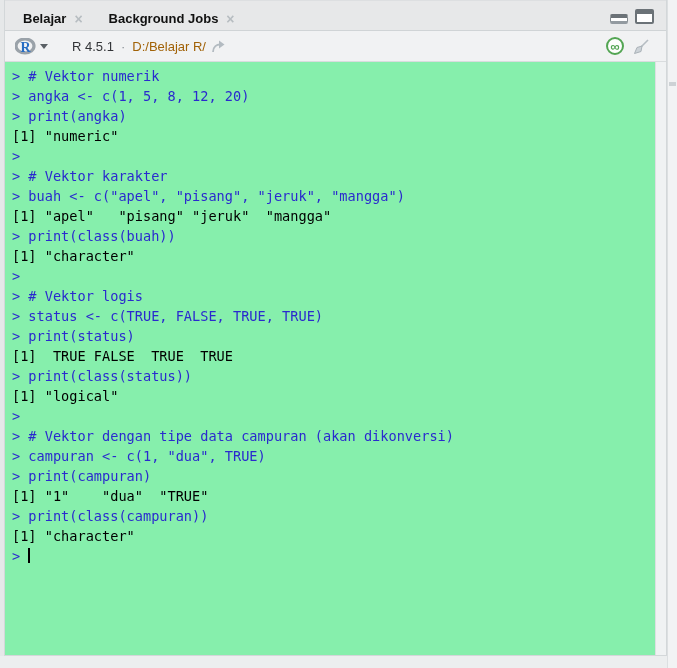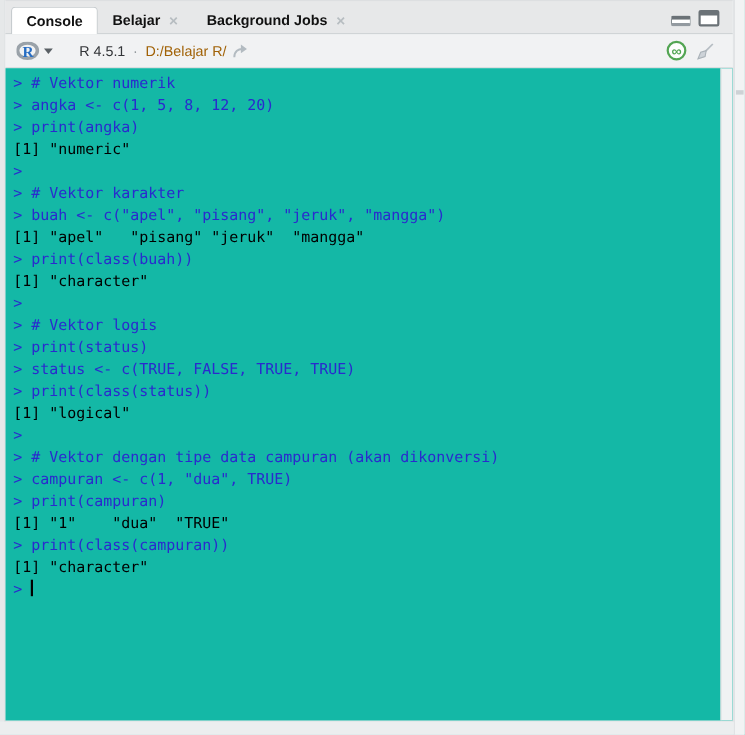--- a/index.html
+++ b/index.html
@@ -117,21 +117,21 @@
     font-size: 13px; font-weight: bold;
     display: flex; align-items: center; justify-content: center;
     line-height: 1;
     background: #fdfefd;
   }
 
   
   .console-wrap {
     flex: 1;
     display: flex;
-    background: #14b8a6;
+    background: #86efac;
     overflow: hidden;
   }
   .console {
     flex: 1;
     padding: 4px 0 0 7px;
     font-family: "DejaVu Sans Mono", "Liberation Mono", monospace;
     font-size: 13.6px;
     overflow: hidden;
     cursor: text;
   }
@@ -158,23 +158,20 @@
 <body>
 
 <div class="stage">
 
   <div class="left-sliver"></div>
 
   <div class="pane">
 
     <div class="tabbar">
       <div id="tabs-container" style="display:flex;align-items:flex-end;">
-          <div class="tab active">
-            <span>Console</span>
-          </div>
           <div class="tab">
             <span>Belajar</span>
             <span class="close-x">×</span>
           </div>
           <div class="tab">
             <span>Background Jobs</span>
             <span class="close-x">×</span>
           </div>
         </div>
       <div class="win-controls">
@@ -215,22 +212,23 @@
           <div class="console-line input">&gt; print(angka)</div>
           <div class="console-line output">[1] "numeric"</div>
           <div class="console-line input">&gt; </div>
           <div class="console-line input">&gt; # Vektor karakter</div>
           <div class="console-line input">&gt; buah &lt;- c("apel", "pisang", "jeruk", "mangga")</div>
           <div class="console-line output">[1] "apel"   "pisang" "jeruk"  "mangga"</div>
           <div class="console-line input">&gt; print(class(buah))</div>
           <div class="console-line output">[1] "character"</div>
           <div class="console-line input">&gt; </div>
           <div class="console-line input">&gt; # Vektor logis</div>
+          <div class="console-line input">&gt; status &lt;- c(TRUE, FALSE, TRUE, TRUE)</div>
           <div class="console-line input">&gt; print(status)</div>
-          <div class="console-line input">&gt; status &lt;- c(TRUE, FALSE, TRUE, TRUE)</div>
+          <div class="console-line output">[1]  TRUE FALSE  TRUE  TRUE</div>
           <div class="console-line input">&gt; print(class(status))</div>
           <div class="console-line output">[1] "logical"</div>
           <div class="console-line input">&gt; </div>
           <div class="console-line input">&gt; # Vektor dengan tipe data campuran (akan dikonversi)</div>
           <div class="console-line input">&gt; campuran &lt;- c(1, "dua", TRUE)</div>
           <div class="console-line input">&gt; print(campuran)</div>
           <div class="console-line output">[1] "1"    "dua"  "TRUE"</div>
           <div class="console-line input">&gt; print(class(campuran))</div>
           <div class="console-line output">[1] "character"</div>
           <div class="console-line input"><span>&gt; </span><span class="cursor"></span></div>

